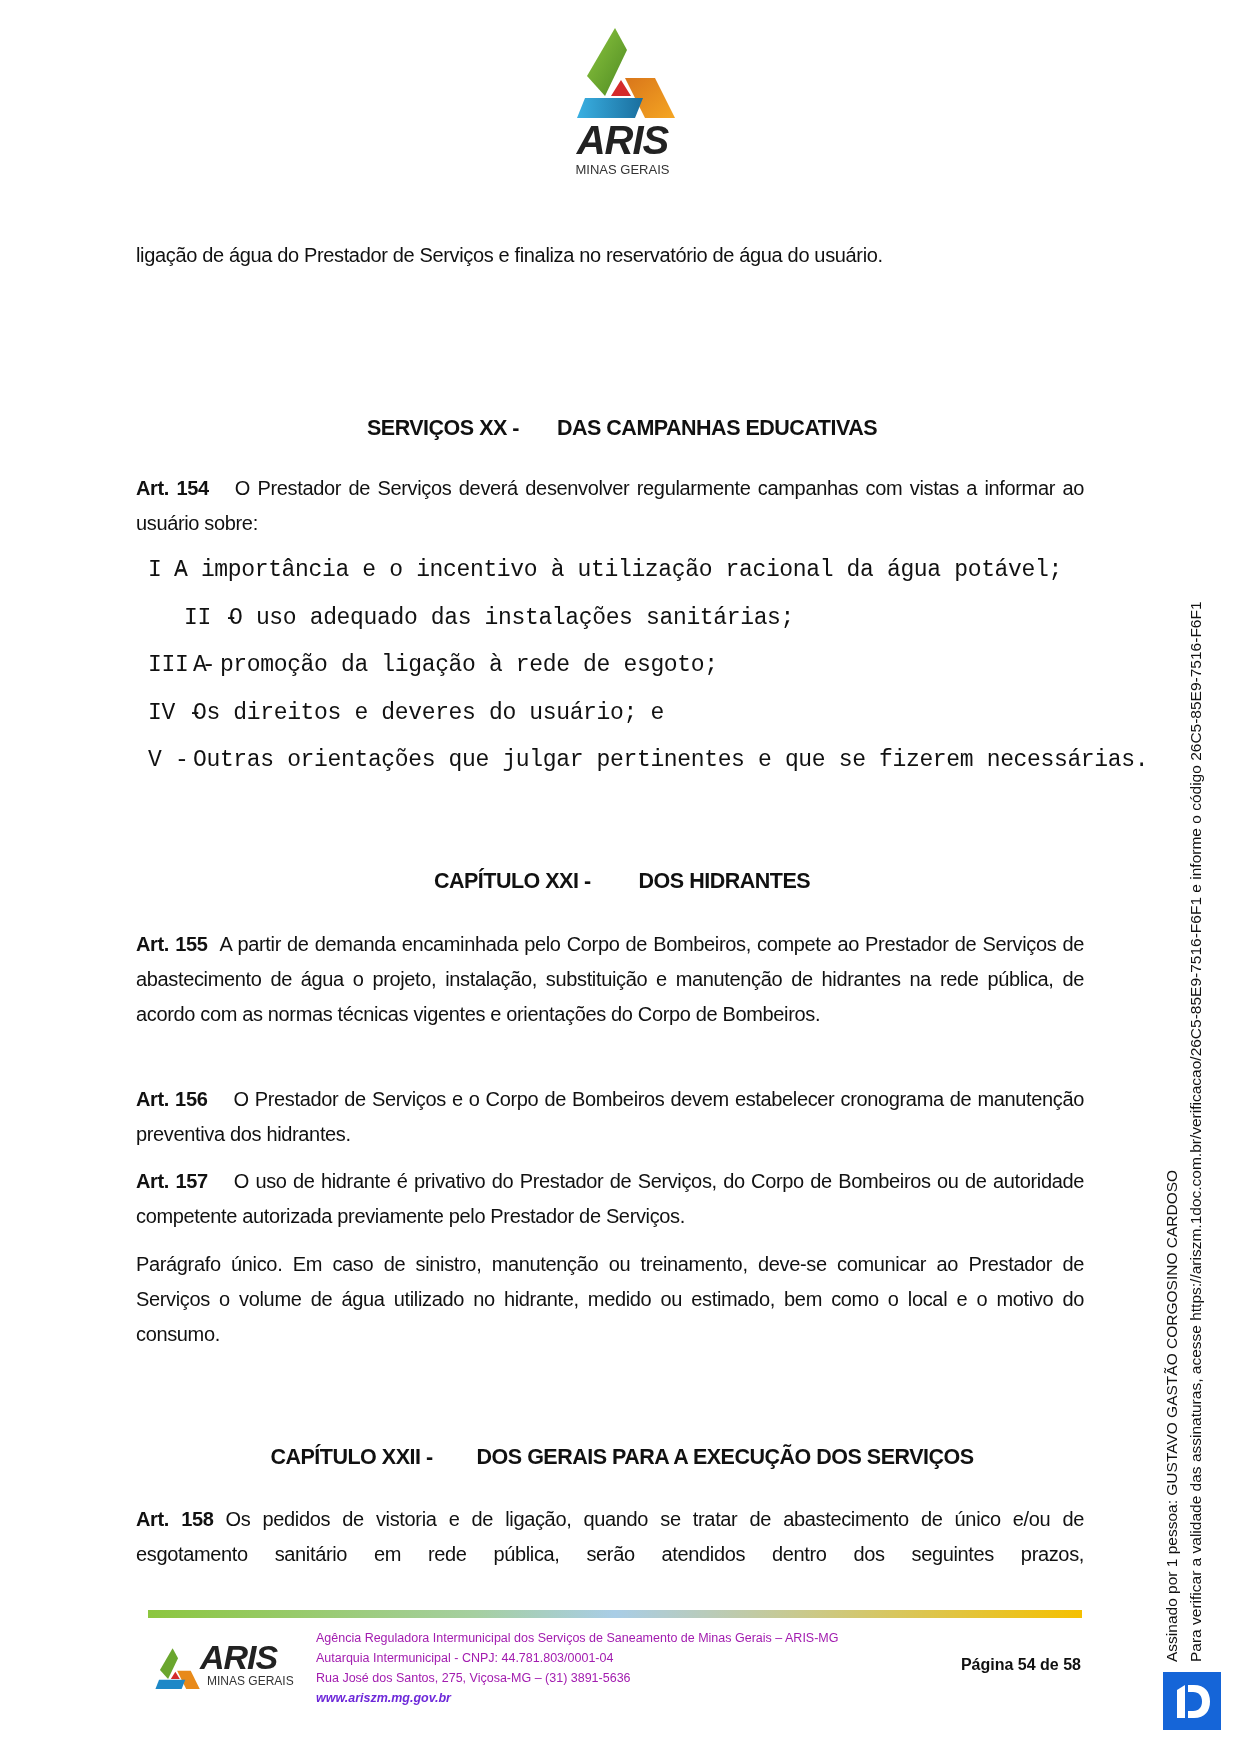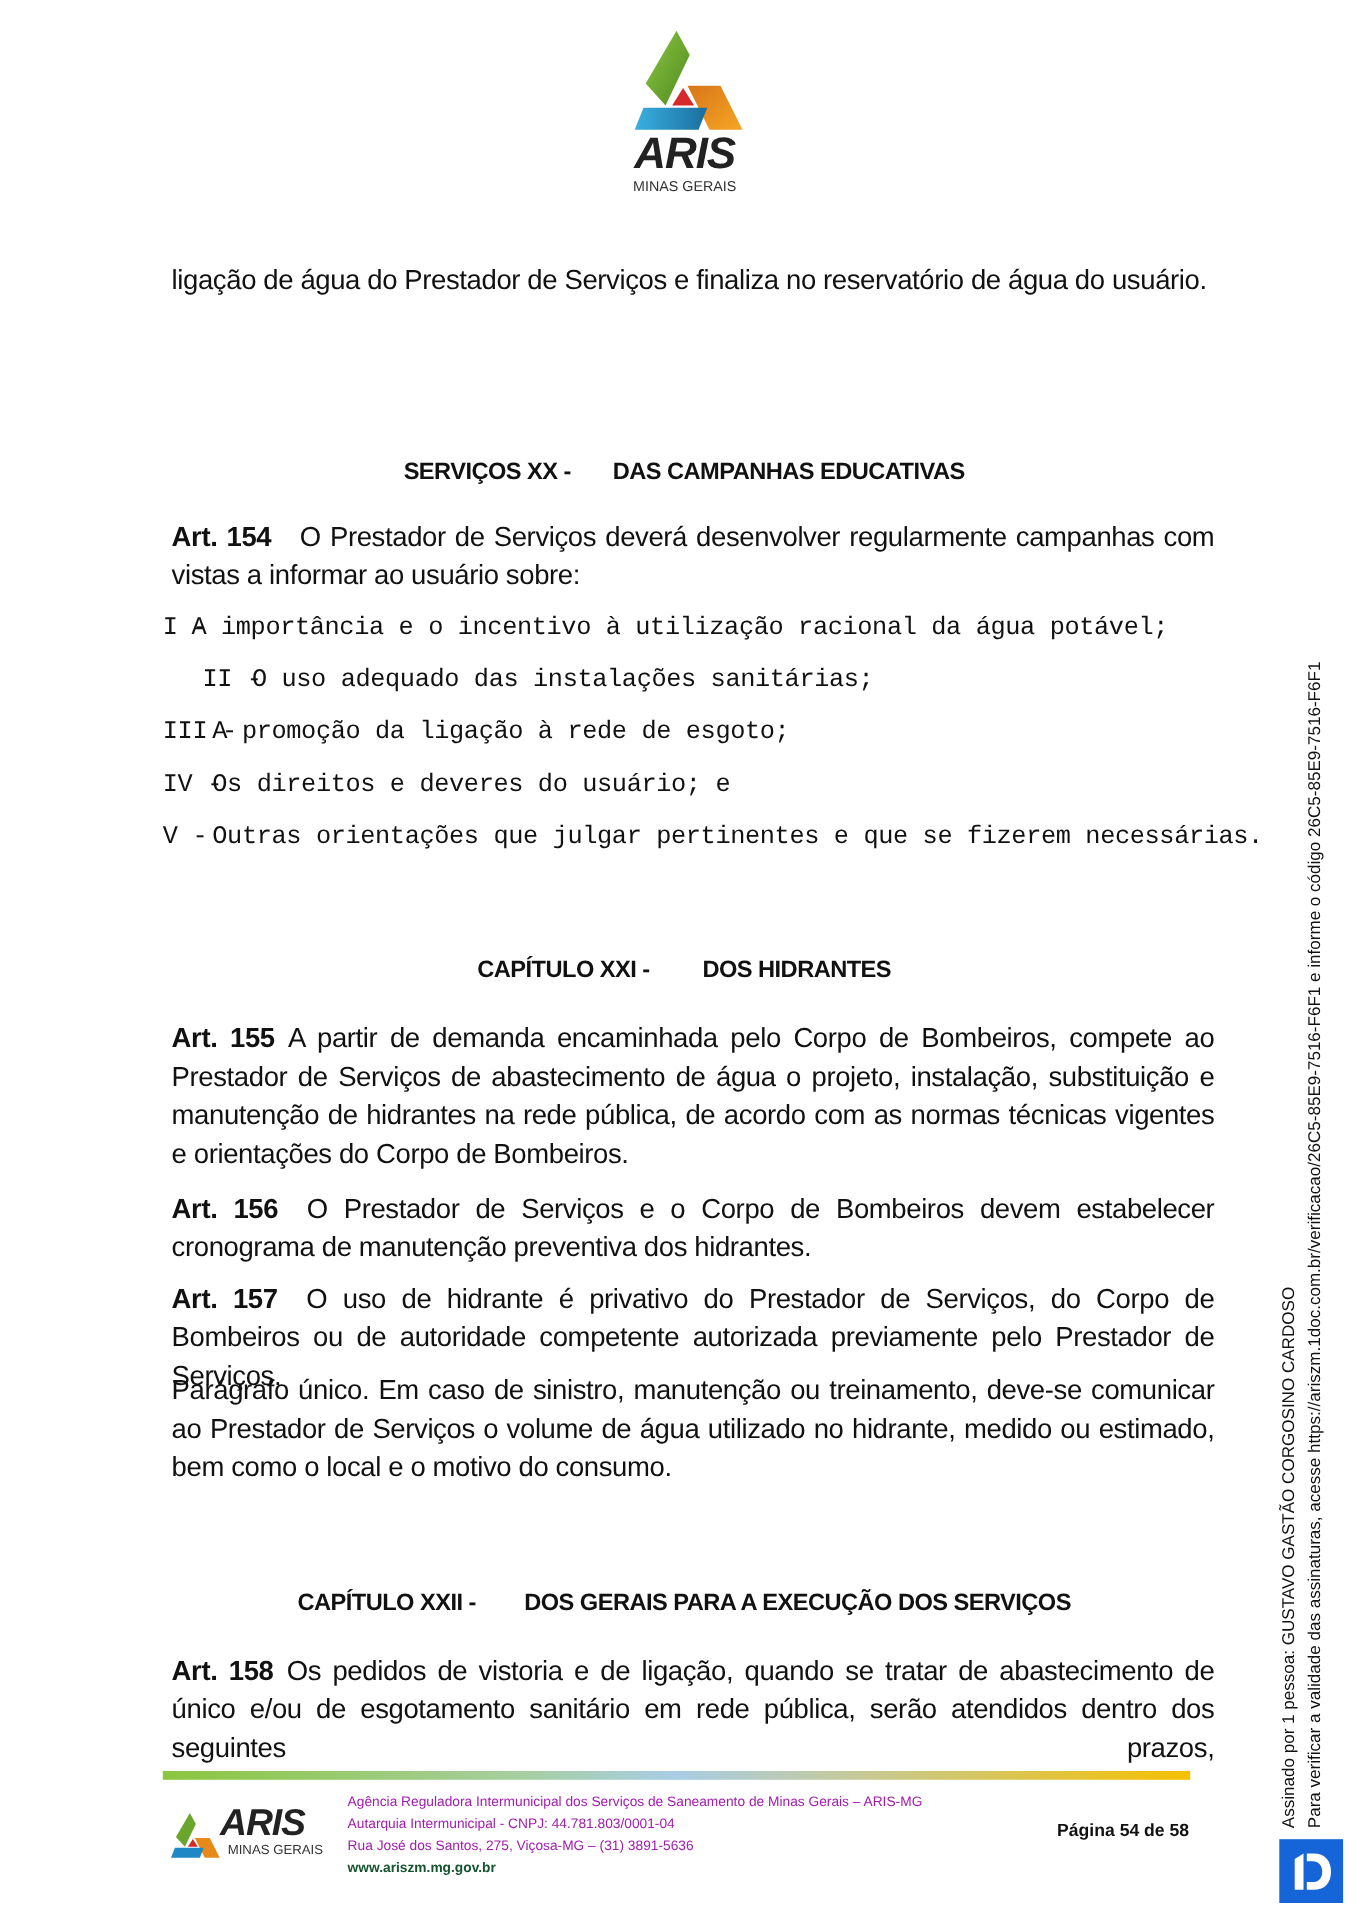--- a/index.html
+++ b/index.html
@@ -6,39 +6,39 @@
   body { width: 1241px; height: 1755px; position: relative; overflow: hidden;
          font-family: "Liberation Sans", sans-serif; color: #111; }
   .abs { position: absolute; }
   
   #logo { left: 565px; top: 28px; width: 115px; height: 152px; }
   #logo .brand { position:absolute; left:0; top:92px; width:115px; text-align:center;
      font-weight:bold; font-style:italic; font-size:40px; color:#222; letter-spacing:-1px; line-height:40px;}
   #logo .sub { position:absolute; left:0; top:135px; width:115px; text-align:center;
      font-size:13px; color:#333; line-height:14px; }
   
-  .txt { position:absolute; left:156px; width:948px; font-size:25px; line-height:35px;
+  .txt { position:absolute; left:136px; width:948px; font-size:20px; line-height:35px;
          letter-spacing:-0.35px; text-align:justify; }
   .txt.last { text-align-last: left; }
   .justify-all { text-align-last: justify; }
   .heading { position:absolute; left:148px; width:948px; text-align:center; font-weight:bold;
              font-size:21.5px; letter-spacing:-0.5px; line-height:30px; }
   .heading .gap { display:inline-block; width:38px; }
   .artno { font-weight:bold; margin-right:26px; }
   .artno.tight { margin-right:12px; }
   .item { position:absolute; left:148px; font-size:23px; line-height:30px; letter-spacing:-0.35px; white-space:nowrap;font-family:Liberation Mono, monospace; }
   .item .num { display:inline-block; }
   
   #footer-bar { left:148px; top:1610px; width:934px; height:8px;
      background: linear-gradient(to right, #8cc63f 0%, #a5cfa0 35%, #a9cde6 50%, #c9c98d 70%, #f5c000 100%); }
   #footer-logo { left:150px; top:1640px; width:150px; height:56px; }
   #footer-logo .brand { position:absolute; left:50px; top:0px; font-weight:bold; font-style:italic; font-size:34px; color:#222; line-height:34px; letter-spacing:-1px;}
   #footer-logo .sub { position:absolute; left:57px; top:34px; font-size:12px; color:#333; white-space:nowrap; }
   .foot-line { position:absolute; left:316px; font-size:12.5px; color:#a21caf; line-height:20px; white-space:nowrap; }
-  .foot-line.web { color:#14532d; font-weight:bold; }
+  .foot-line.web { color:#6d28d9; font-weight:bold;font-style:italic; }
   #page-num { right:160px; top:1656px; font-weight:bold; font-size:16px; color:#111; }
   
   .vert { position:absolute; transform-origin: 0 0; transform: rotate(-90deg);
           font-size:15.5px; color:#111; white-space:nowrap; line-height:18px; }
   #badge { left:1163px; top:1672px; width:58px; height:58px; background:#1565d8; }
 </style>
 </head>
 <body>
 
 <div id="logo" class="abs">

